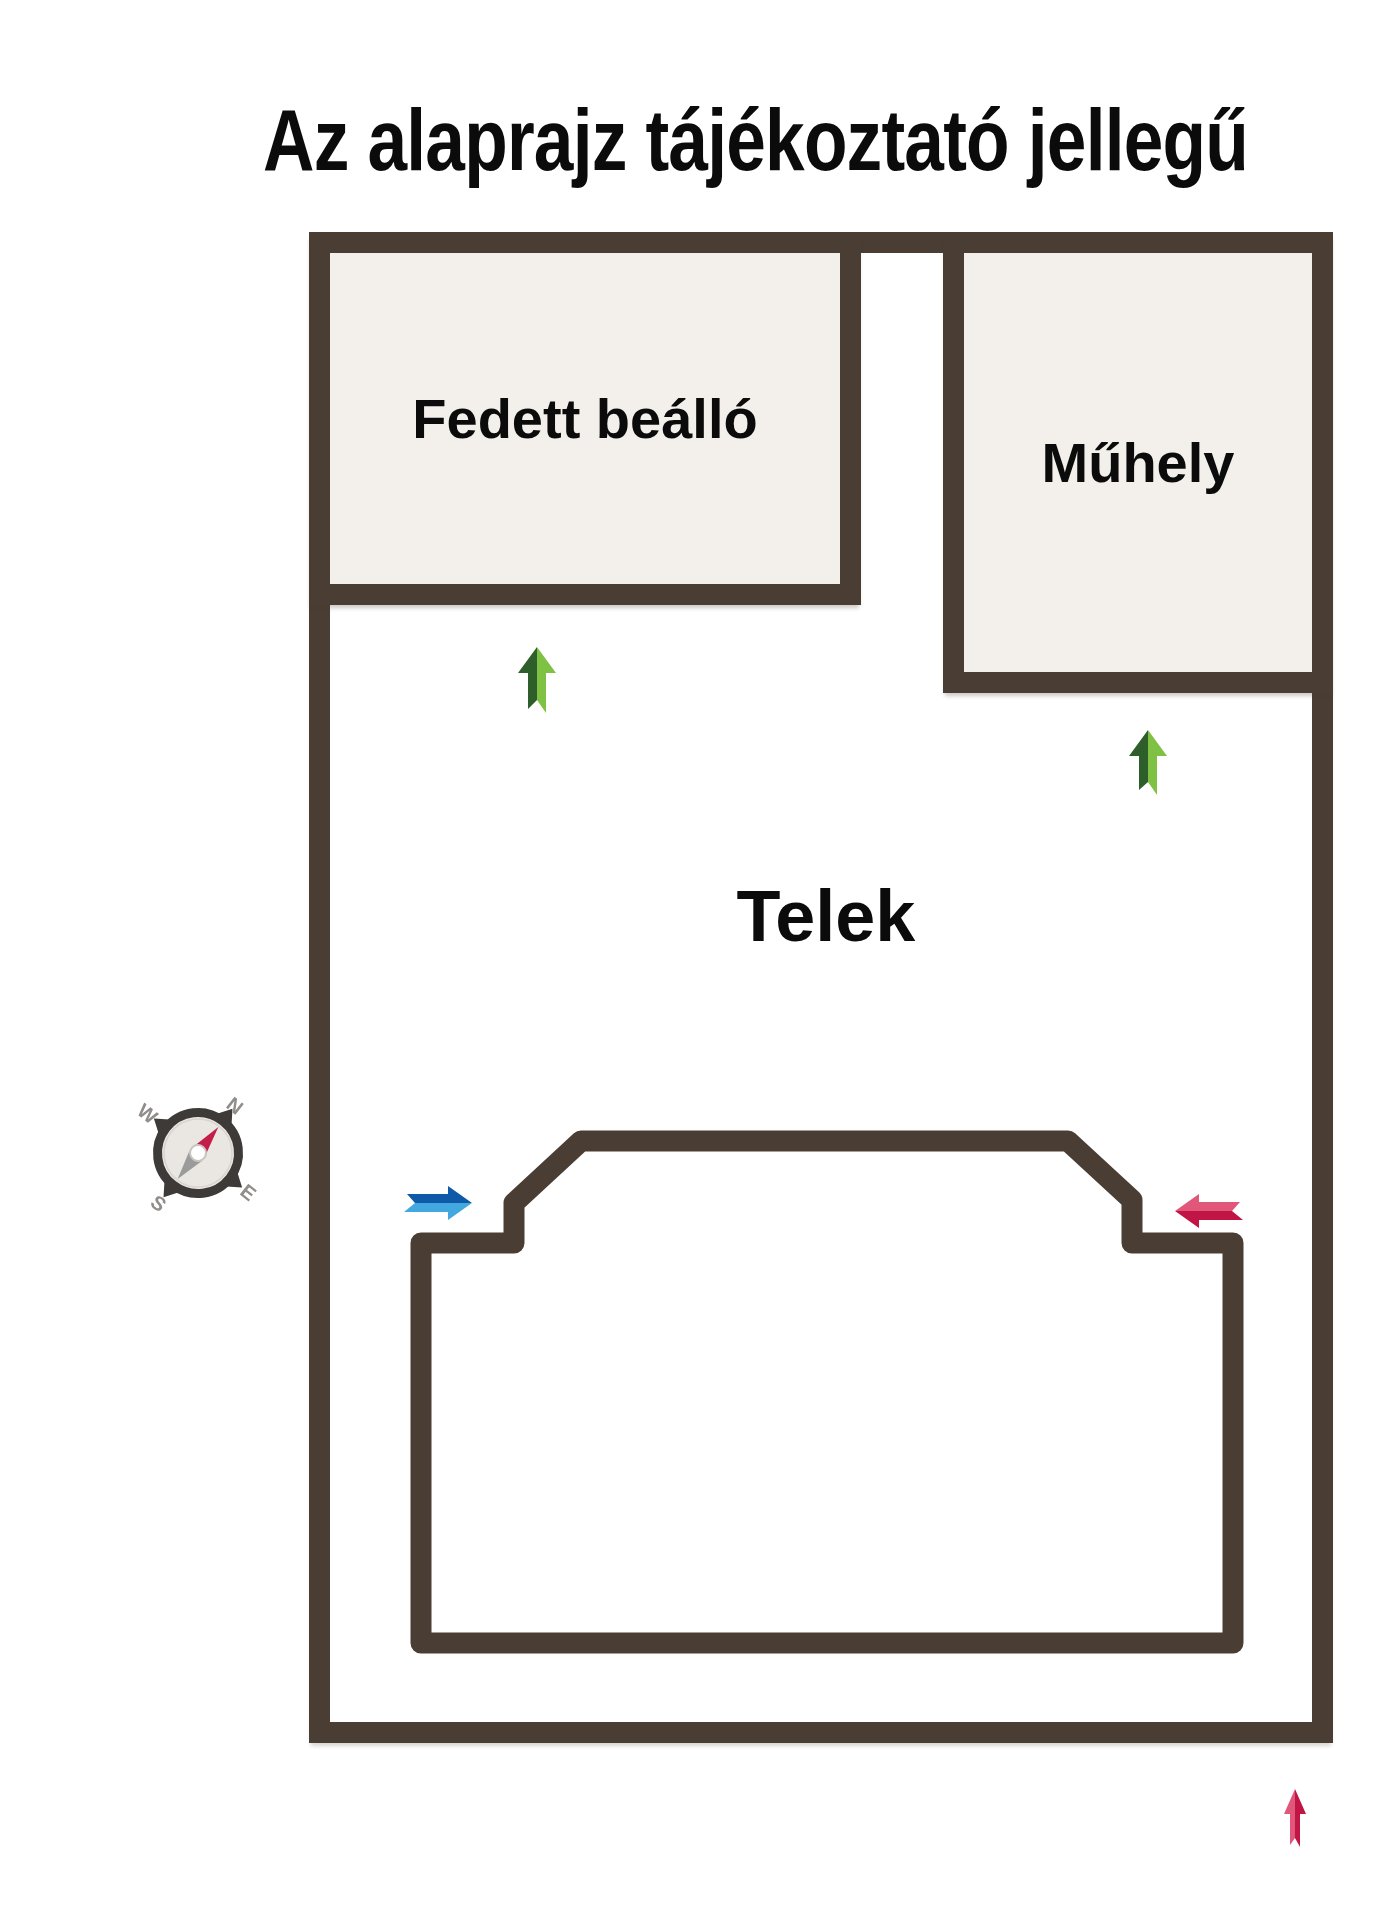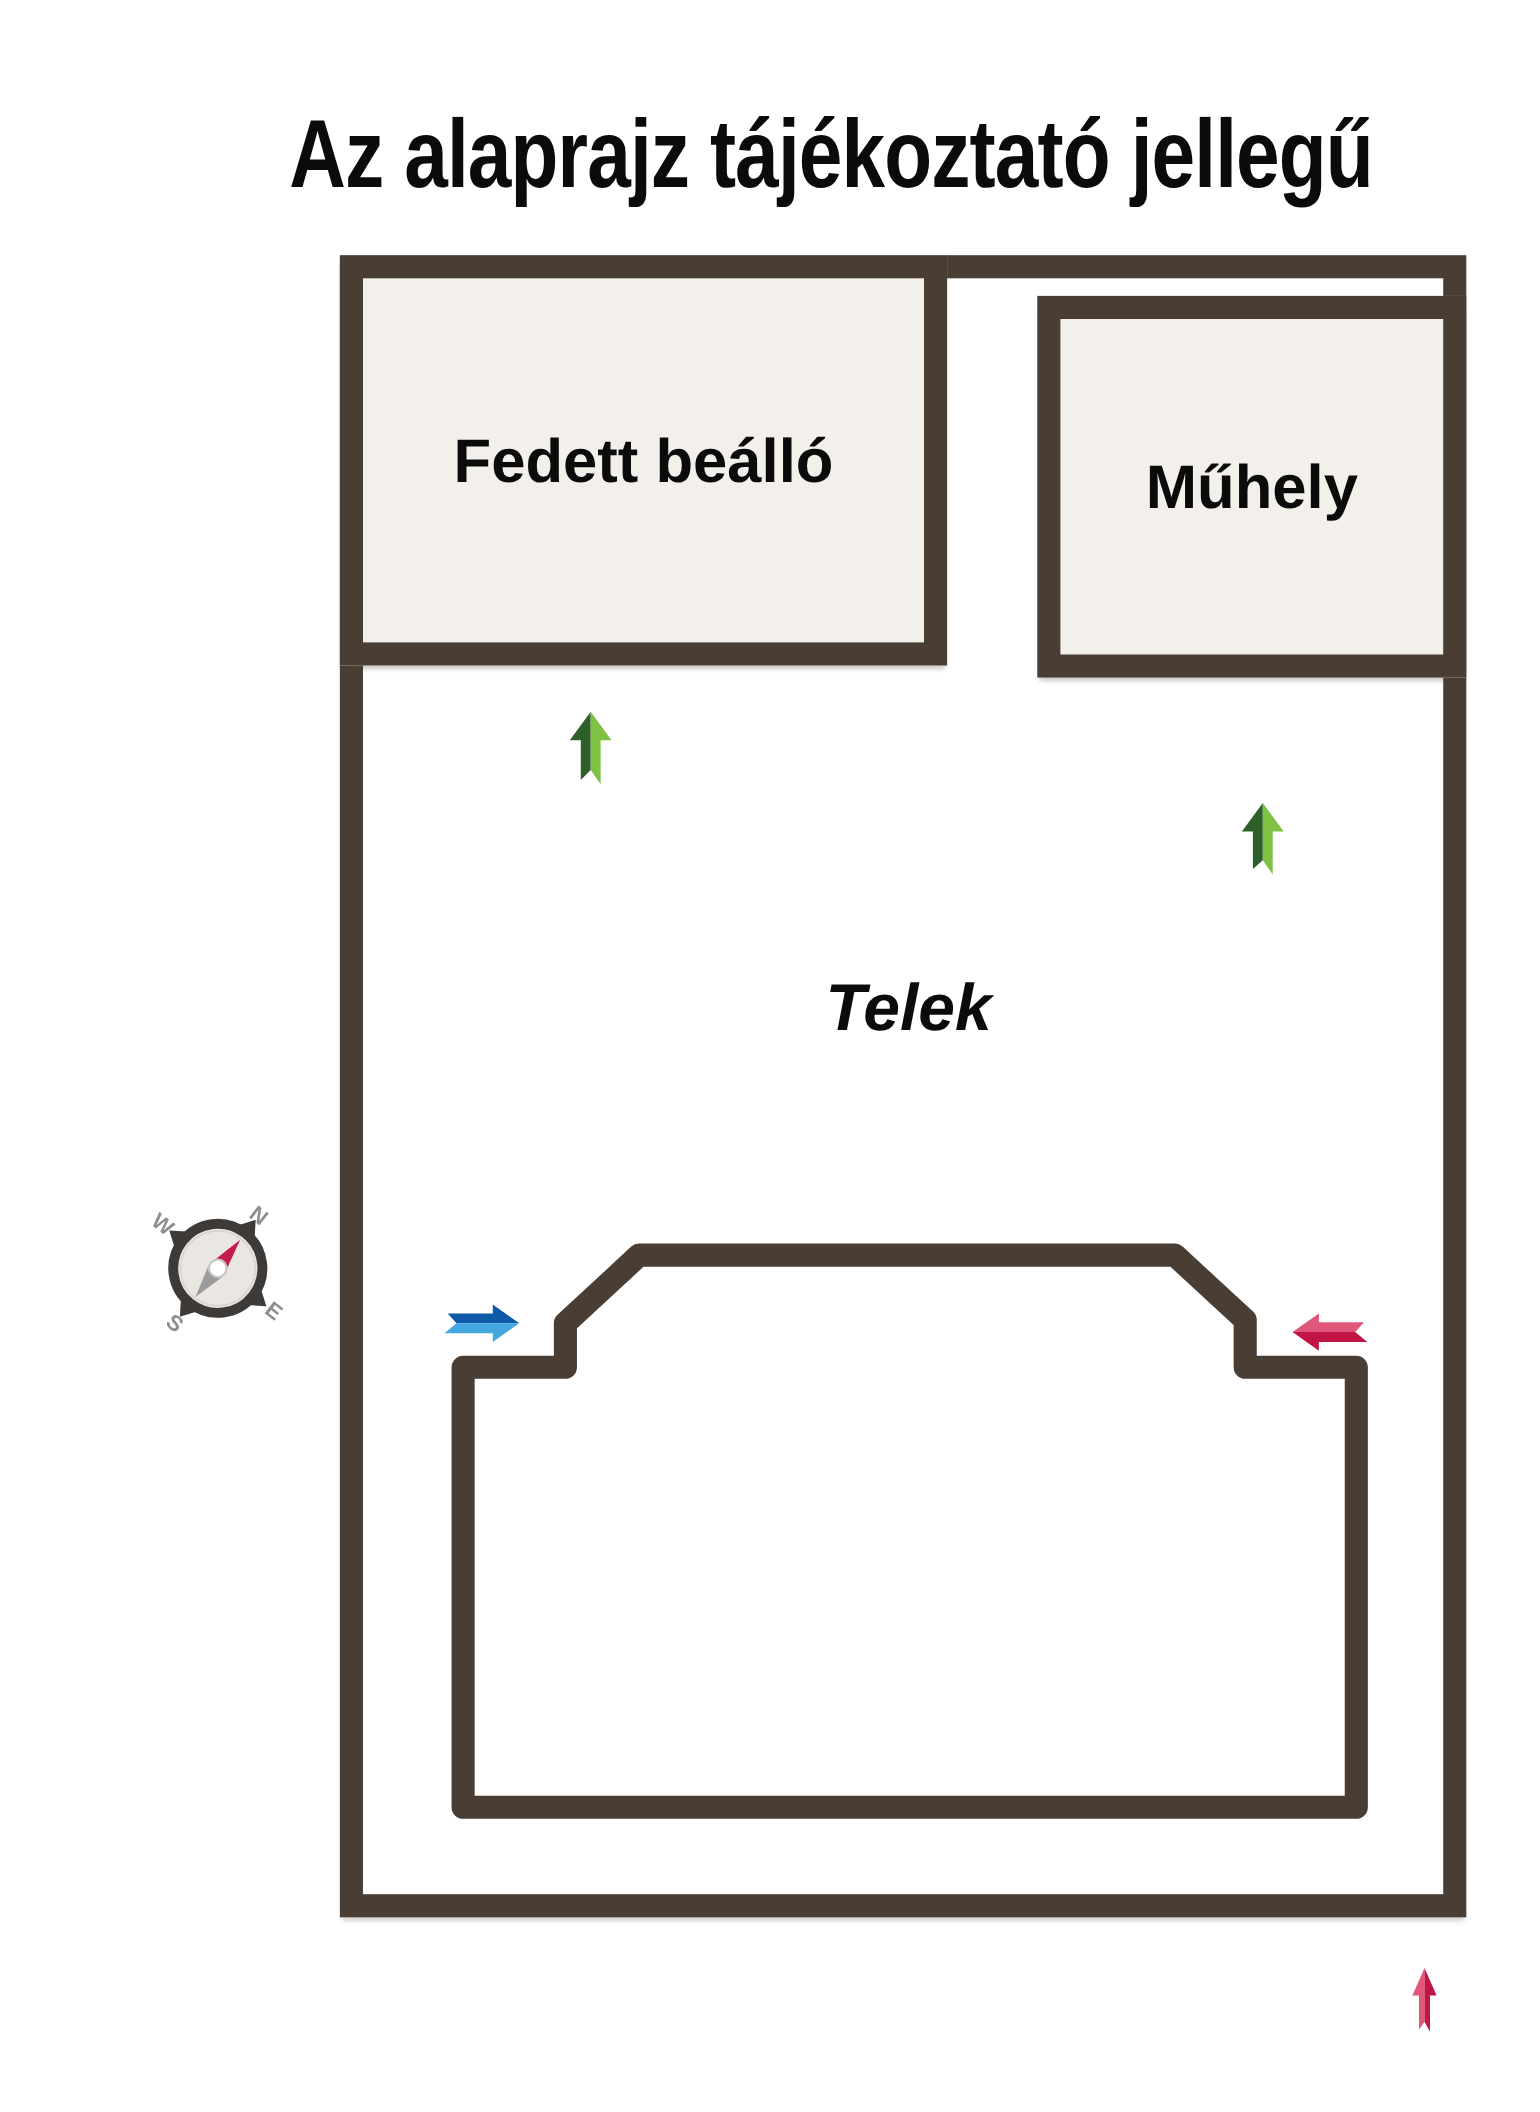--- a/index.html
+++ b/index.html
@@ -26,27 +26,27 @@
   }
   .room{
     position:absolute;
     border:21px solid var(--wall);
     box-sizing:border-box;
     background:var(--room-fill);
     display:flex;align-items:center;justify-content:center;
     box-shadow:0 5px 4px -2px rgba(74,61,51,.28);
   }
   .room-carport{left:309px;top:232px;width:552px;height:373px;}
-  .room-workshop{left:943px;top:232px;width:390px;height:347px;margin-top:37px;}
+  .room-workshop{left:943px;top:232px;width:390px;height:461px;}
   .room-label{
     font-weight:bold;color:var(--text);font-size:56px;white-space:nowrap;
   }
   .area-label{
     position:absolute;transform:translate(-50%,-50%);
-    font-weight:bold;color:var(--text);font-size:60px;white-space:nowrap;font-style:italic;
+    font-weight:bold;color:var(--text);font-size:72px;white-space:nowrap;
   }
   .label-telek{left:826px;top:916px;}
   .label-haz{left:827px;top:1412px;}
   svg.overlay{position:absolute;left:0;top:0;width:1400px;height:1920px;}
   .compass-letter{
     font-family:"Liberation Sans","DejaVu Sans",sans-serif;
     font-size:20px;font-weight:bold;fill:#908d8a;
   }
 </style>
 </head>

